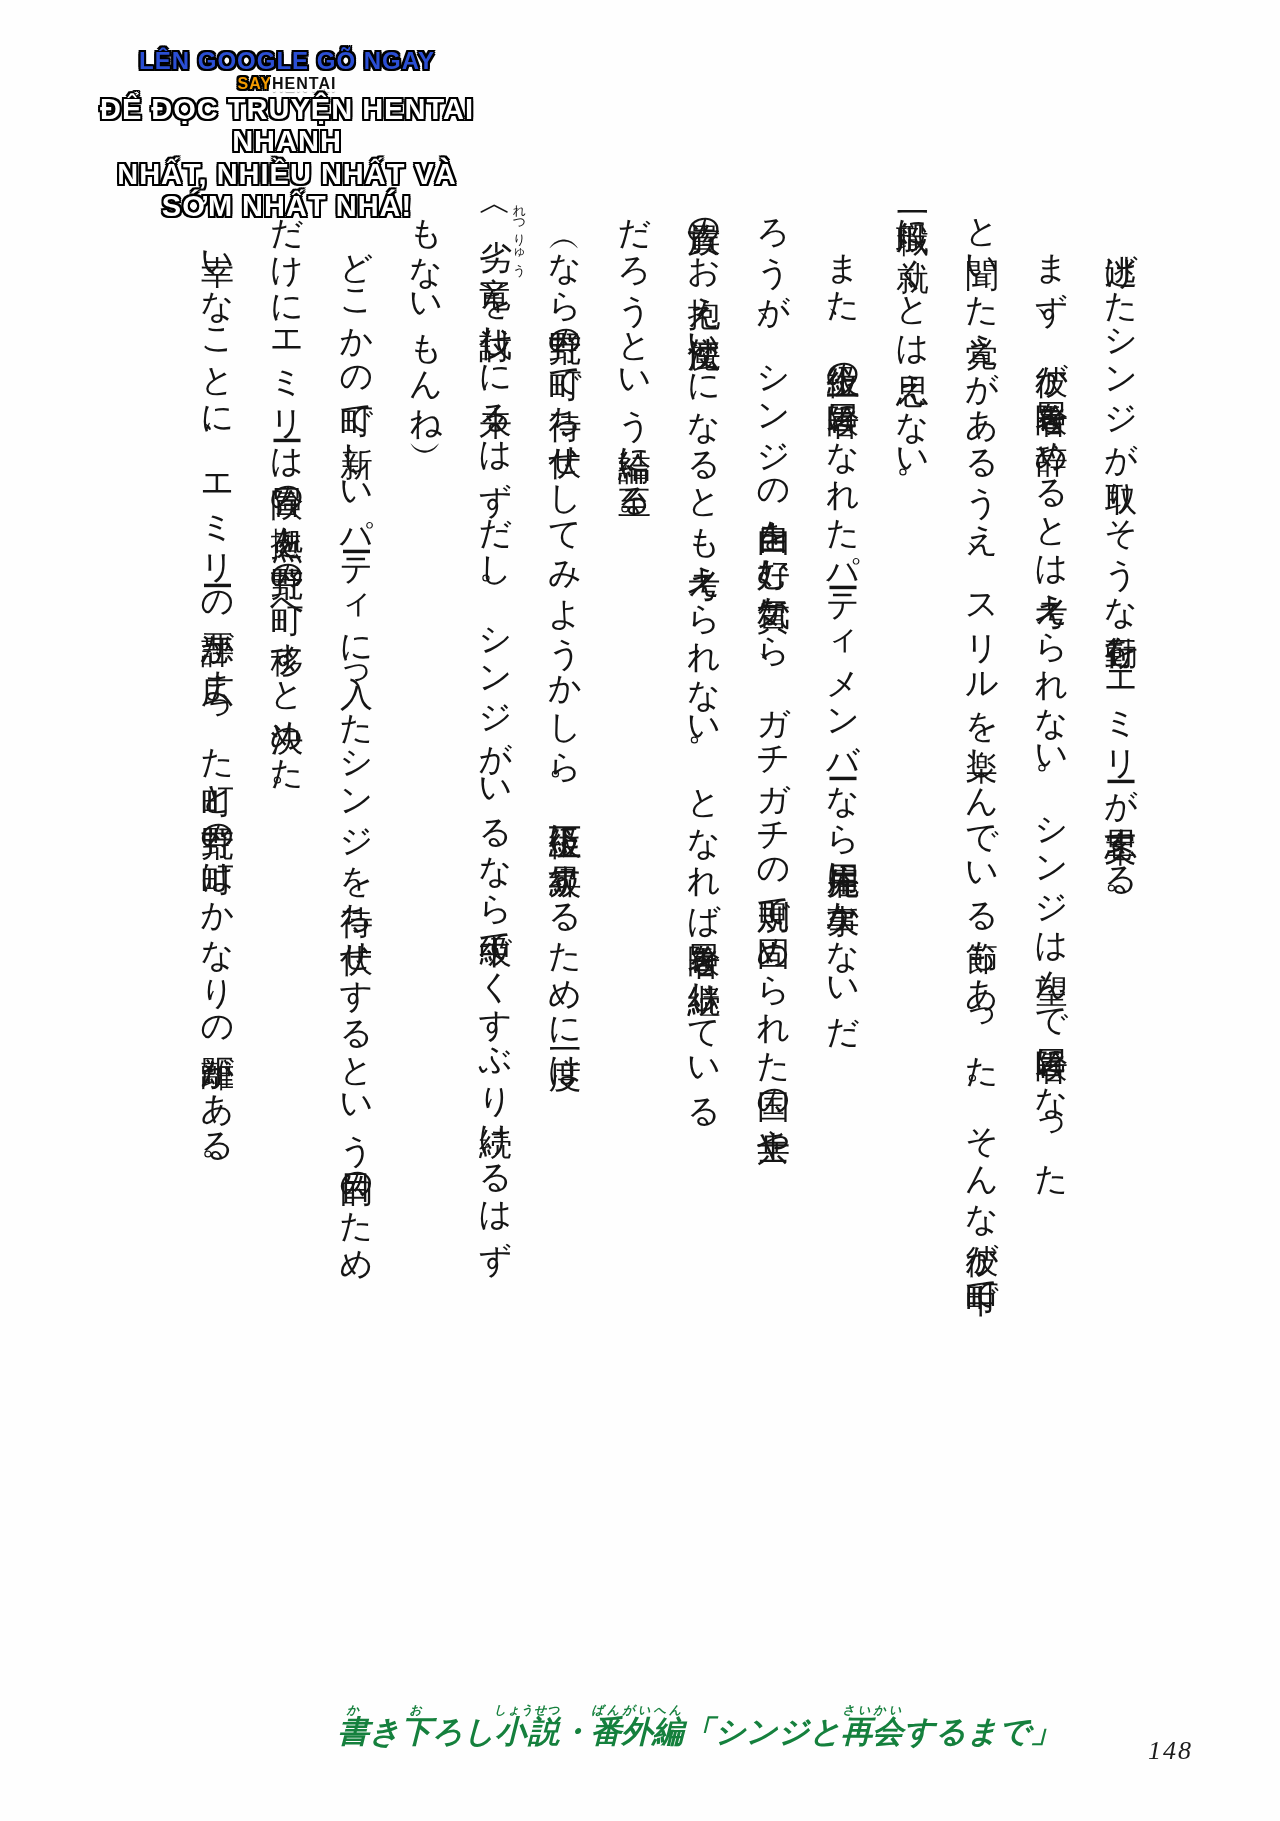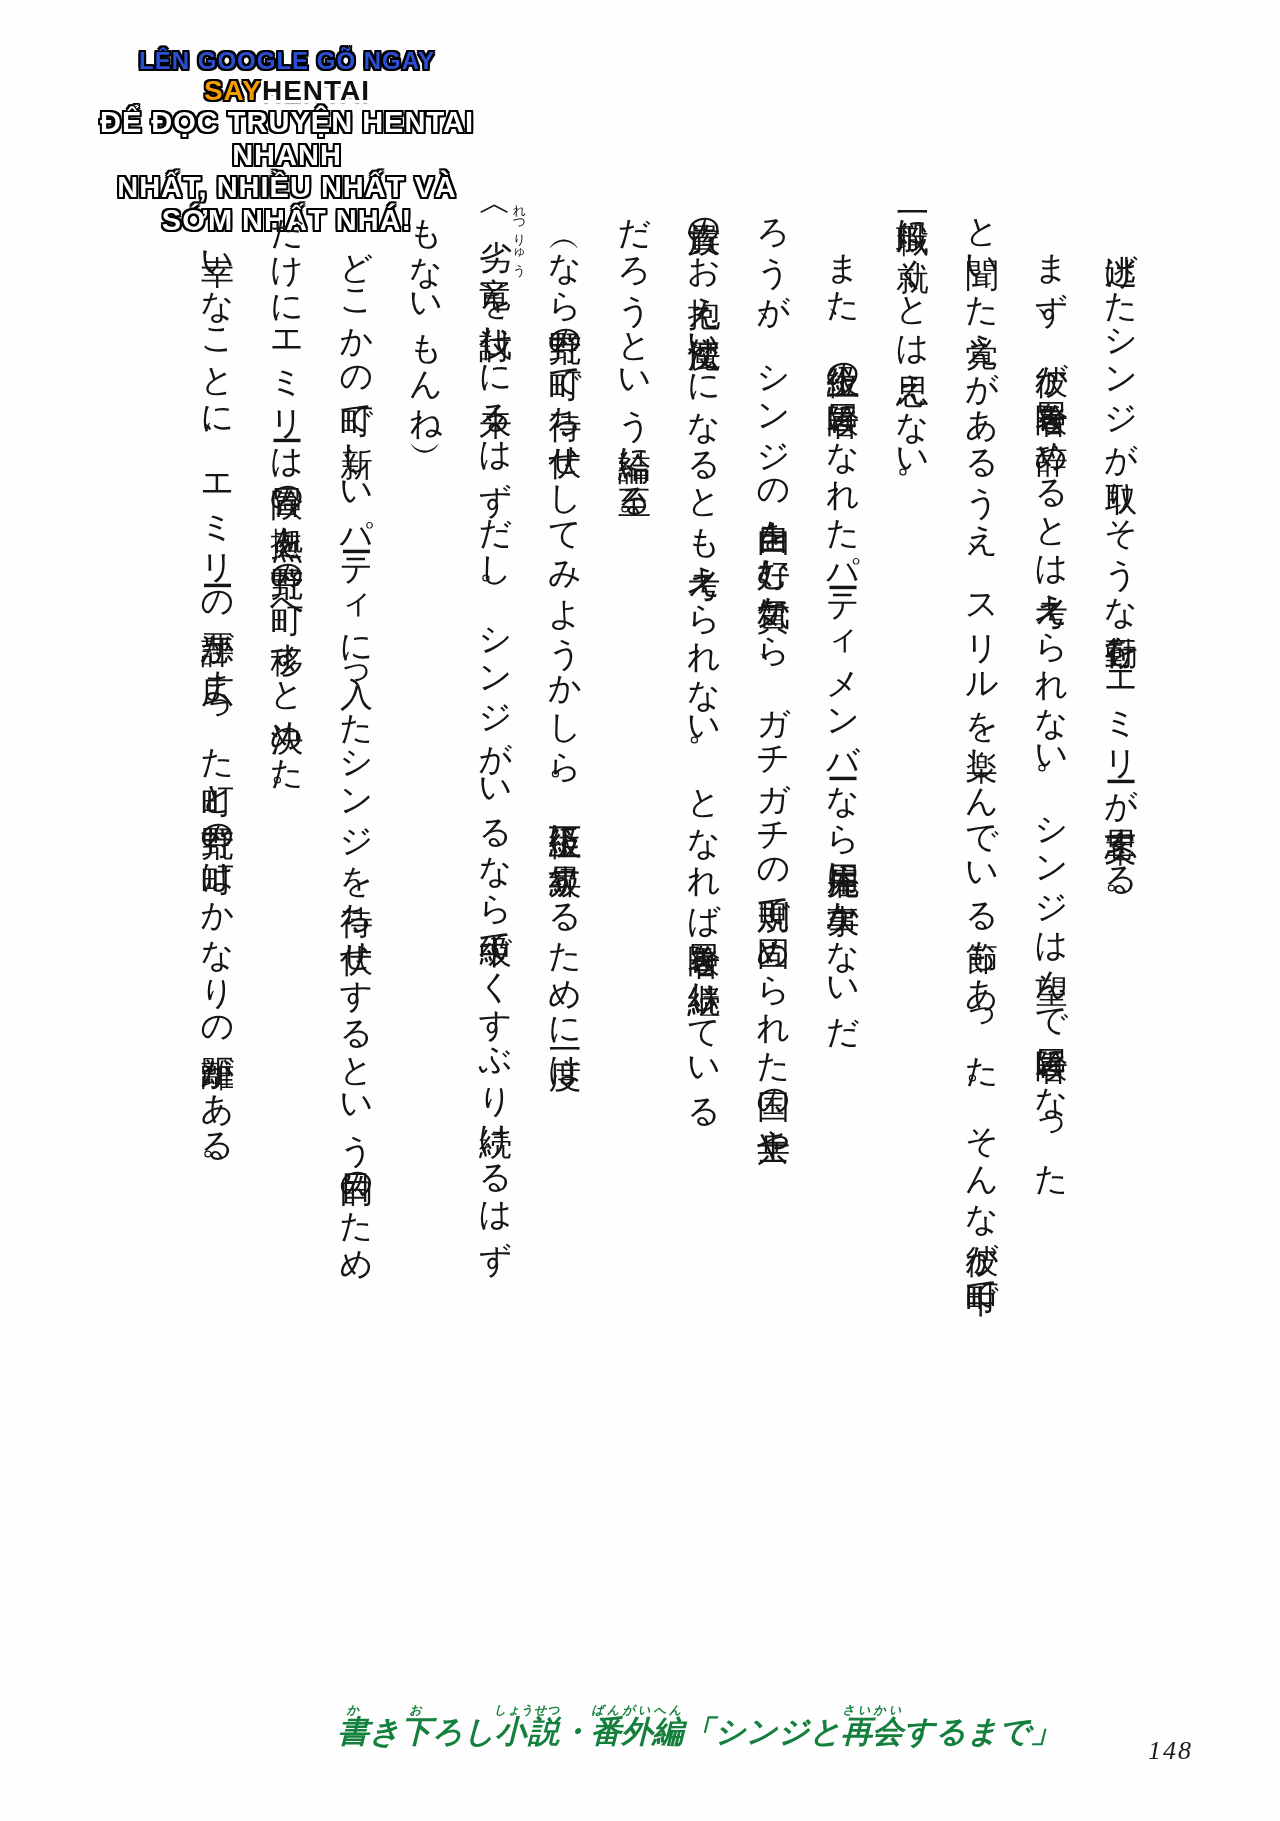--- a/index.html
+++ b/index.html
@@ -23,21 +23,21 @@
     font-weight: 800;
     line-height: 1.12;
     margin-top: 40px;
   }
   .wm-line { letter-spacing: 1px; }
   .wm-line1 {
     font-size: 24px; color: #2b4fd4;
     text-shadow: -2px -2px 0 #000, 2px -2px 0 #000, -2px 2px 0 #000, 2px 2px 0 #000,
                  -2px 0 0 #000, 2px 0 0 #000, 0 -2px 0 #000, 0 2px 0 #000;
   }
-  .wm-line2 { font-size: 28px; }
+  .wm-line2 { font-size: 16px; }
   .wm-say {
     color: #f49b00;
     text-shadow: -2px -2px 0 #000, 2px -2px 0 #000, -2px 2px 0 #000, 2px 2px 0 #000,
                  -2px 0 0 #000, 2px 0 0 #000, 0 -2px 0 #000, 0 2px 0 #000;
   }
   .wm-hentai {
     color: #101010;
     text-shadow: -2px -2px 0 #fff, 2px -2px 0 #fff, -2px 2px 0 #fff, 2px 2px 0 #fff,
                  -3px 0 0 #fff, 3px 0 0 #fff, 0 -3px 0 #fff, 0 3px 0 #fff,
                  0 4px 1px #00000055;

